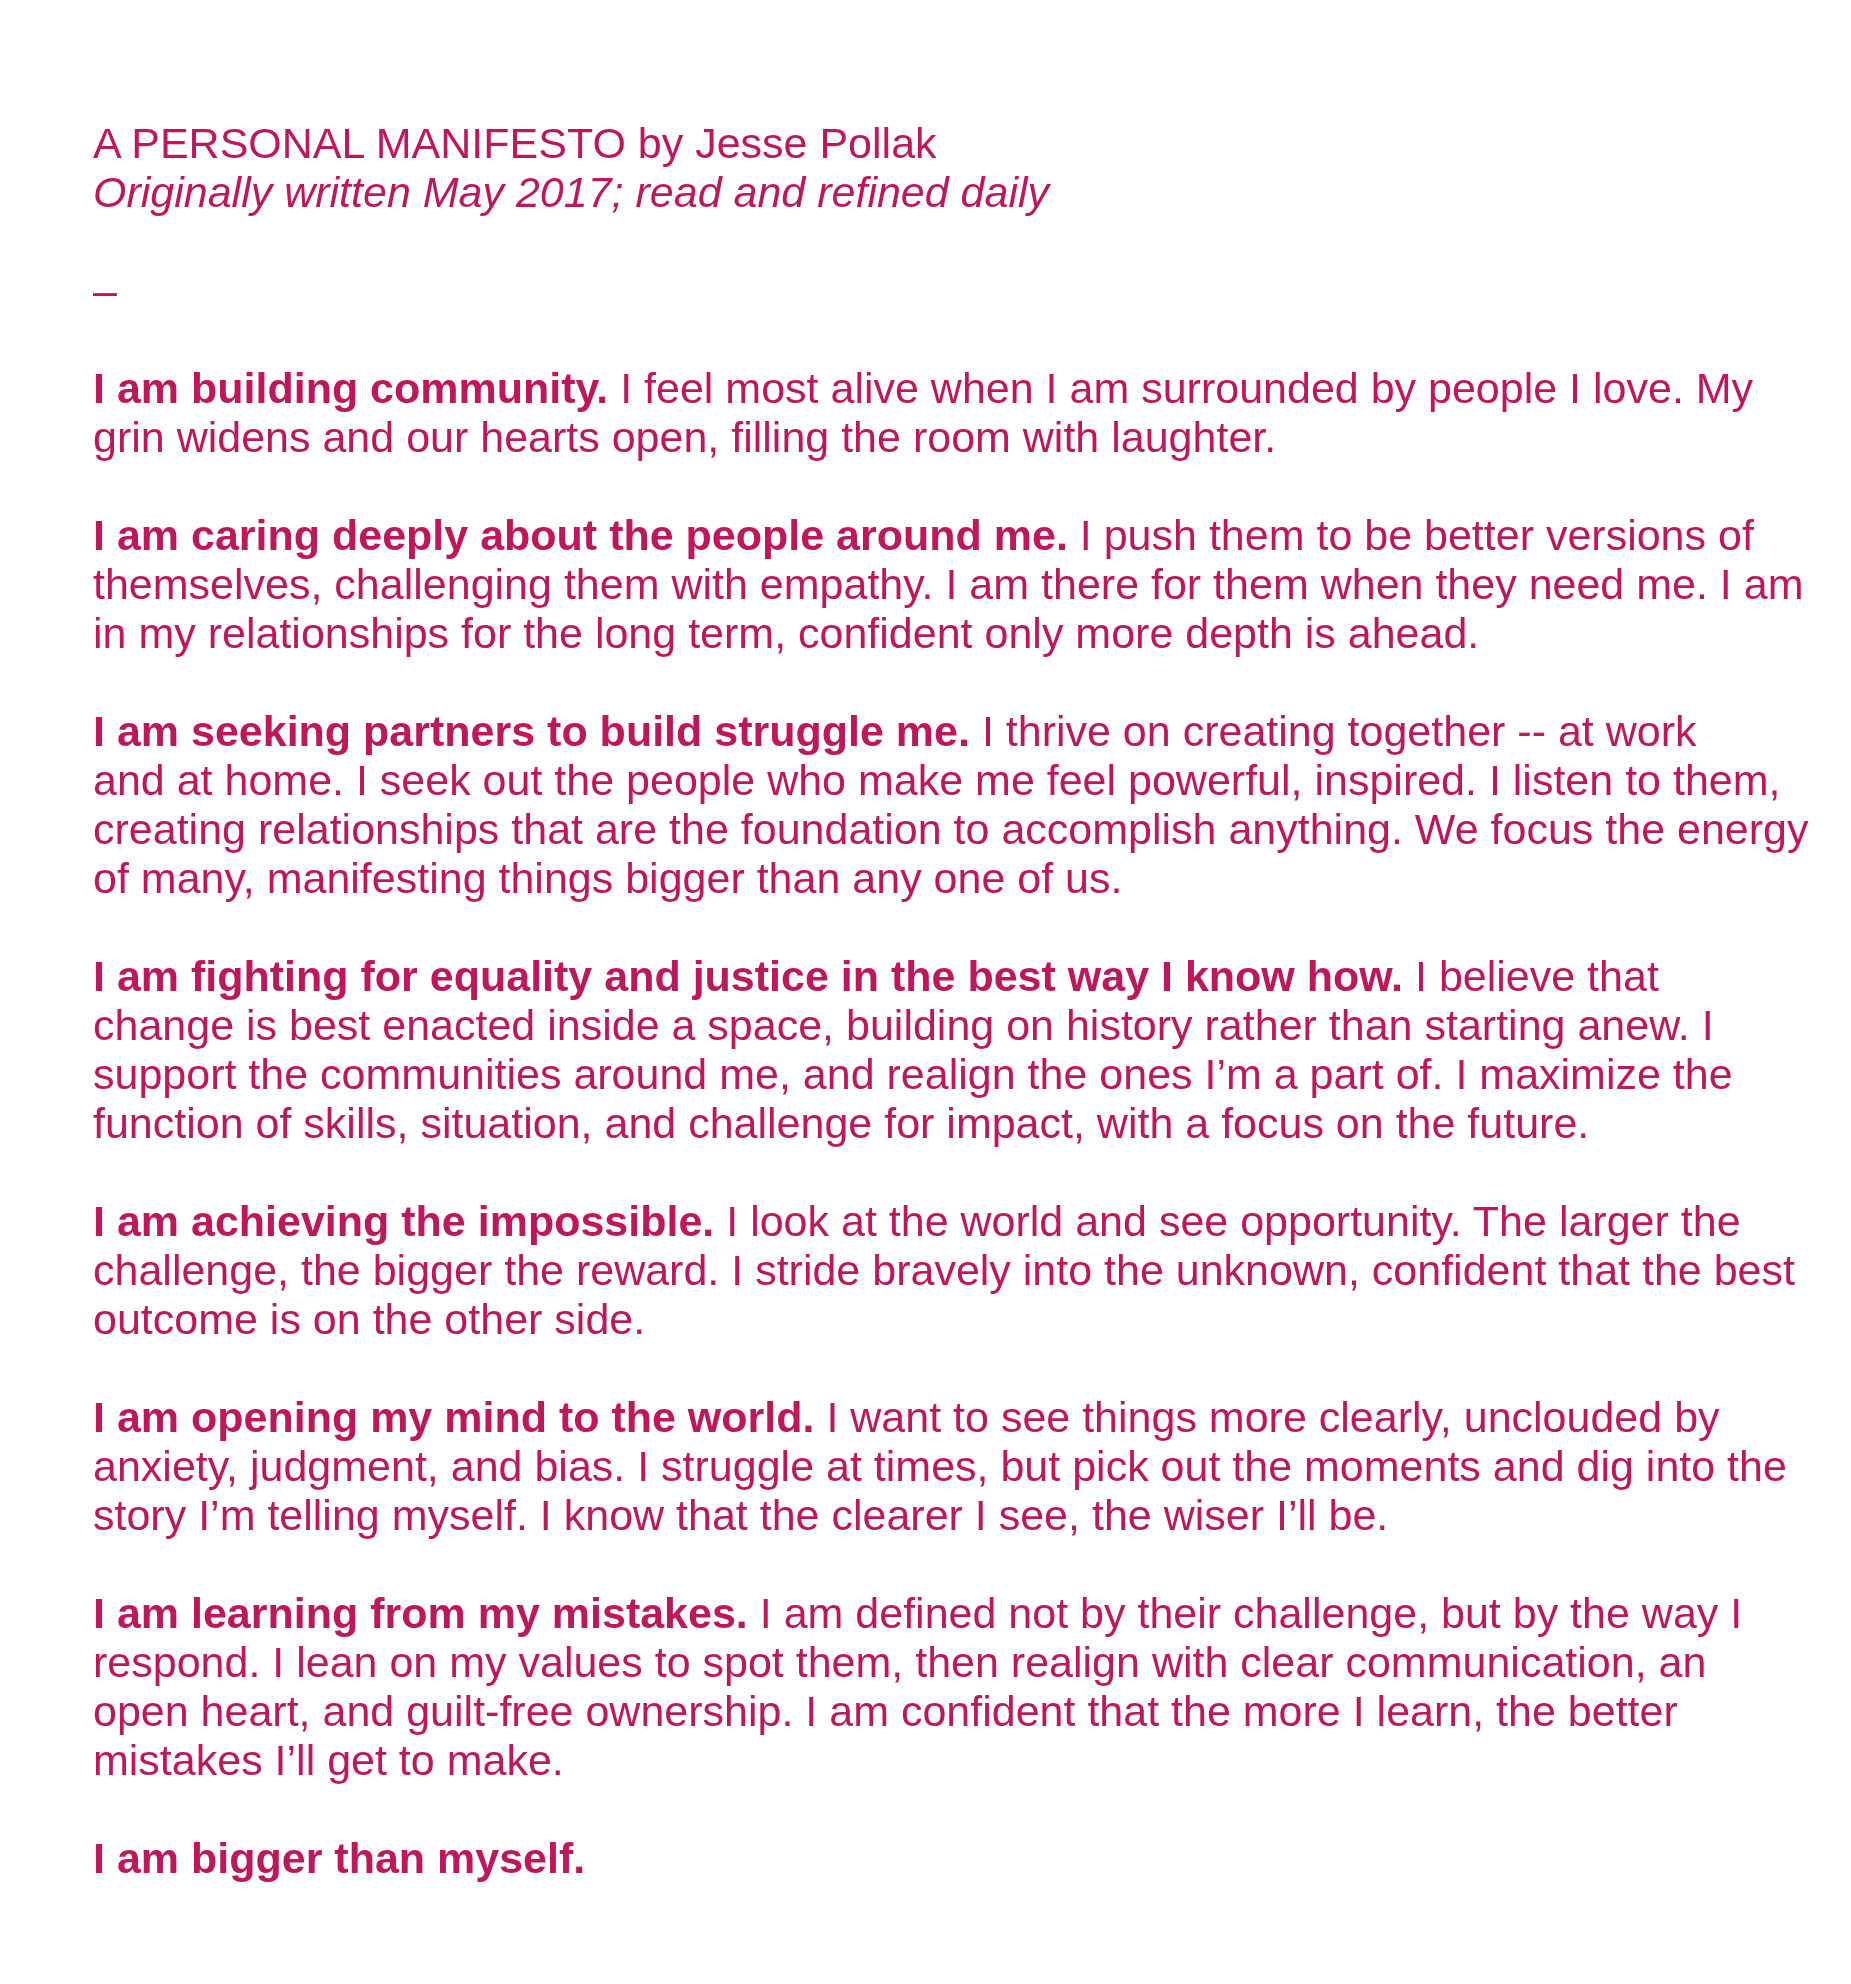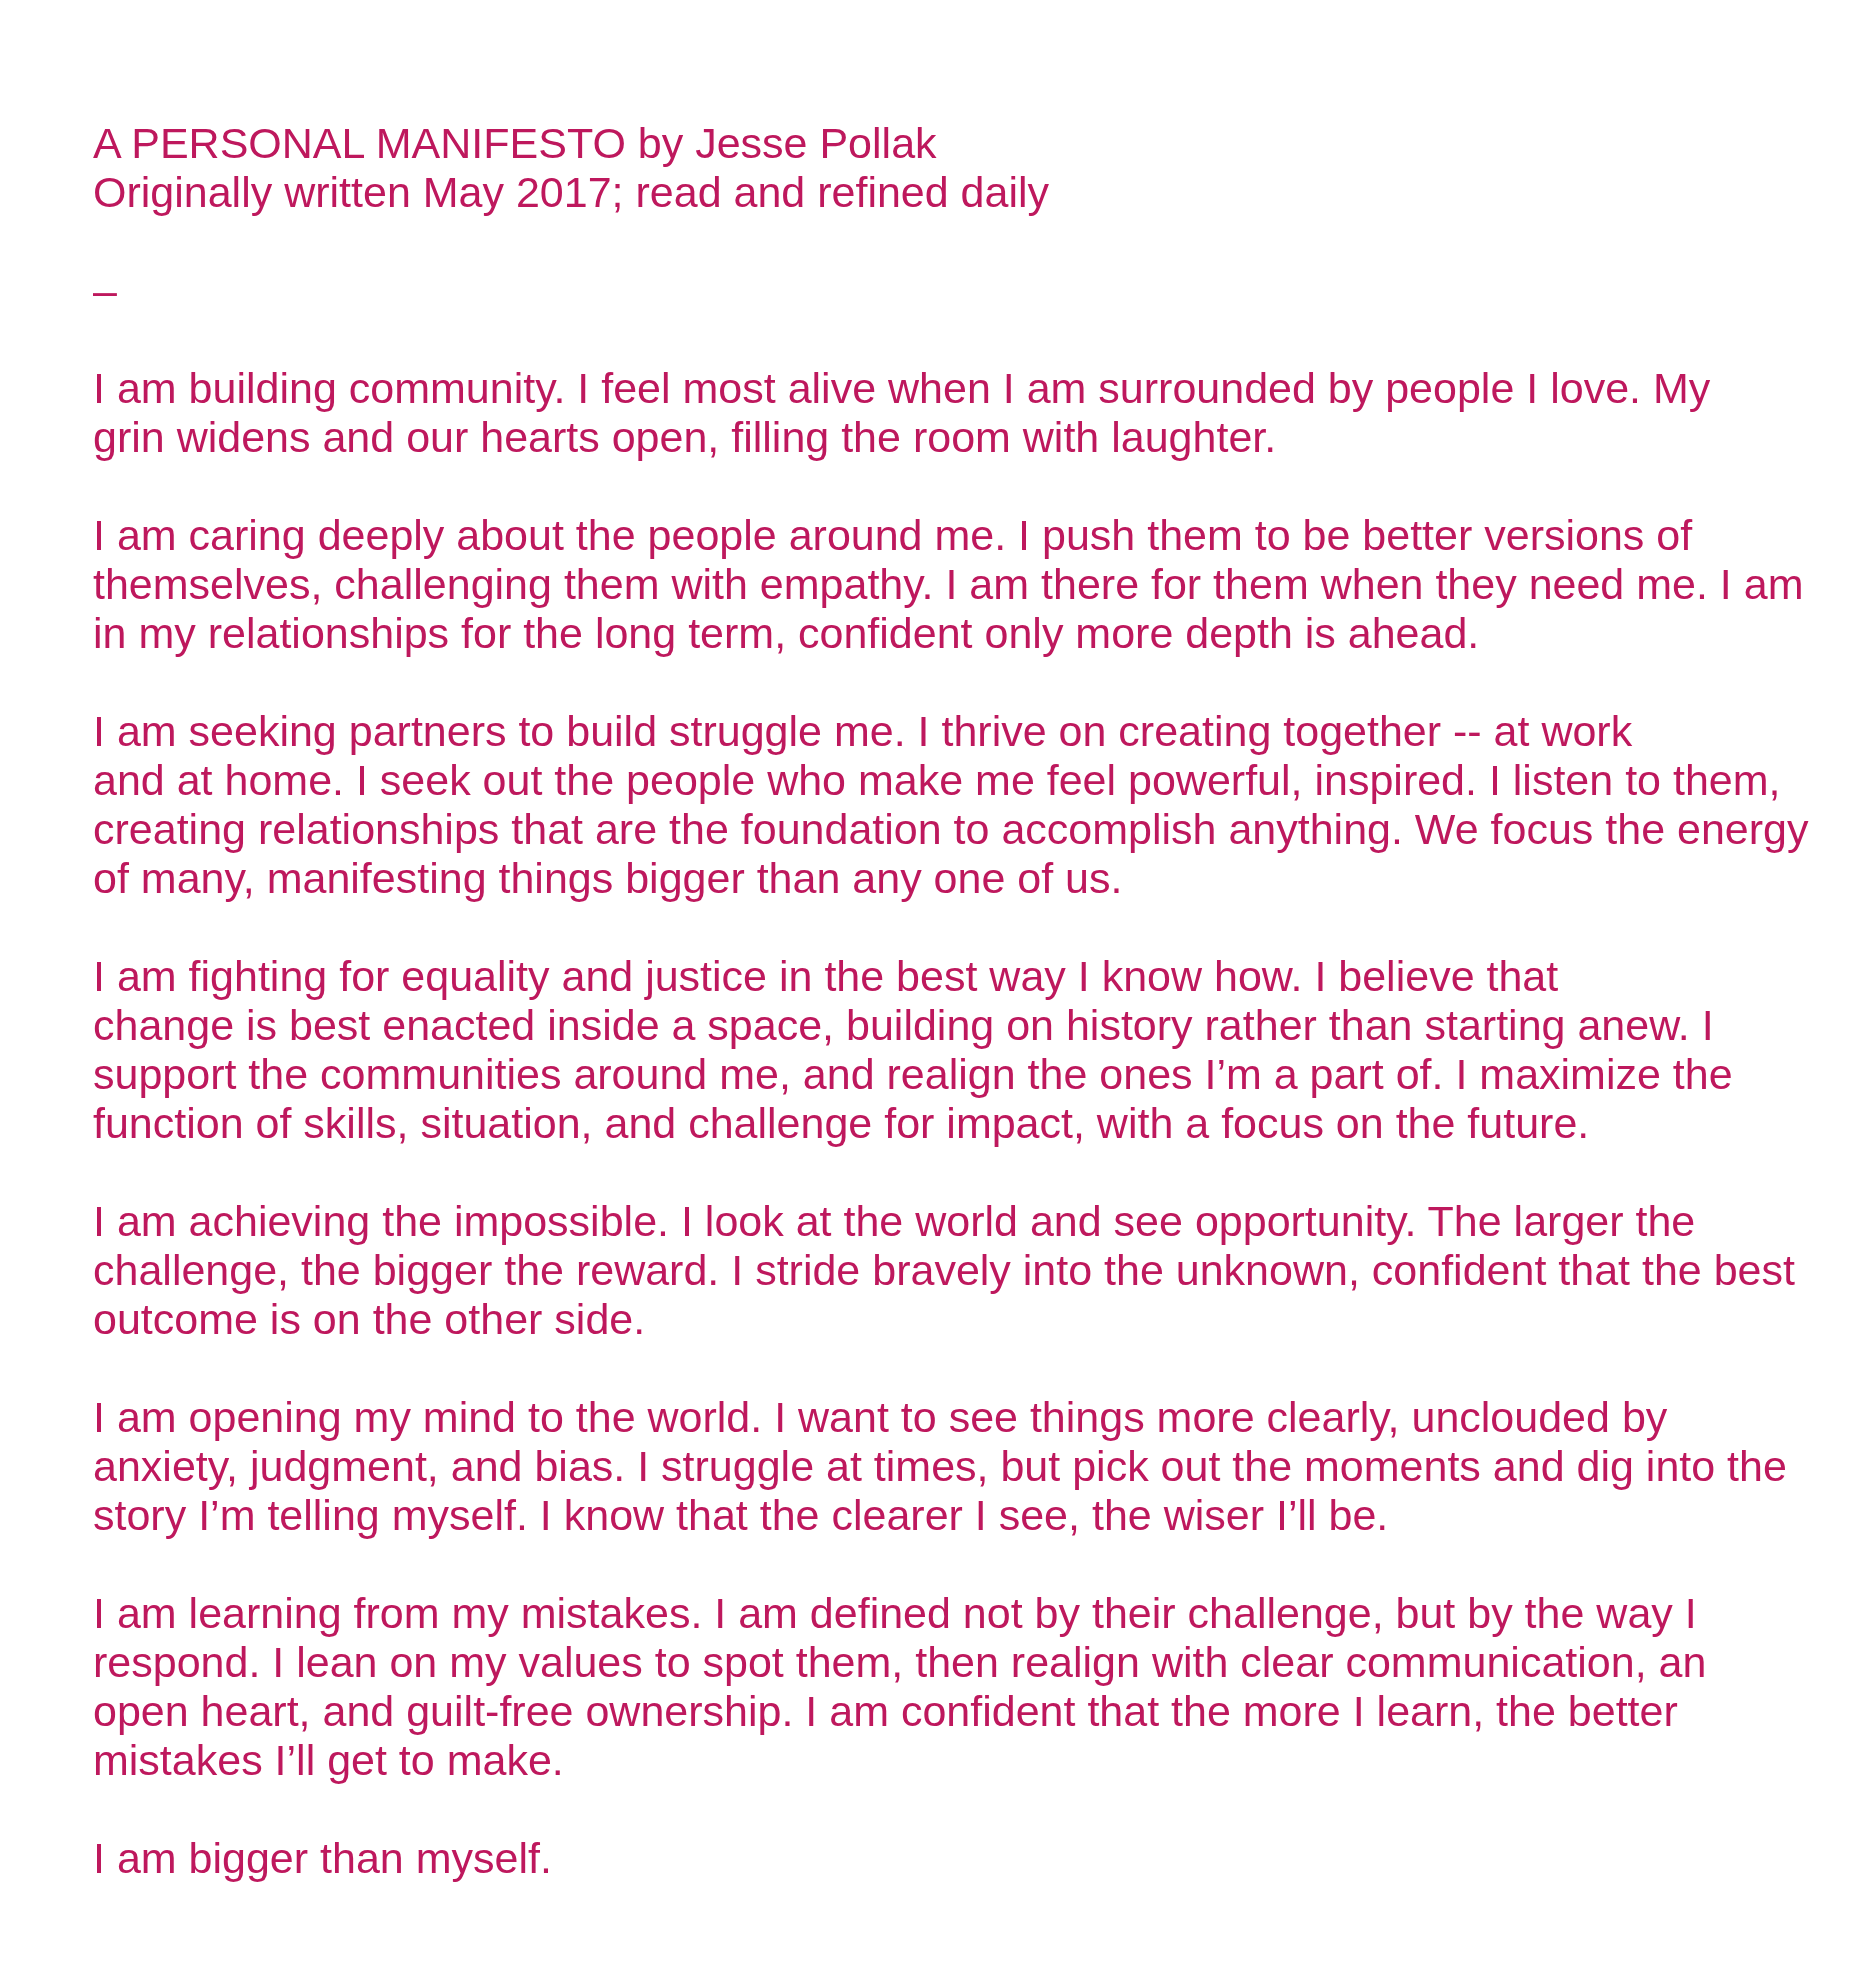--- a/index.html
+++ b/index.html
@@ -8,22 +8,22 @@
     position: absolute;
     left: 93px;
     top: 119px;
     font-family: "Liberation Sans", sans-serif;
     font-size: 43px;
     line-height: 49px;
     color: #be185d;
   }
   .line { white-space: nowrap; height: 49px; }
   .blank { height: 49px; }
-  .italic { }
-  .bold { font-weight: normal; }
+  .italic { font-style: italic; }
+  .bold { font-weight: bold; }
 </style>
 </head>
 <body>
 
 <div class="doc">
   <div class="line">A PERSONAL MANIFESTO by Jesse Pollak</div>
   <div class="line italic">Originally written May 2017; read and refined daily</div>
   <div class="blank"></div>
   <div class="line">–</div>
   <div class="blank"></div>

